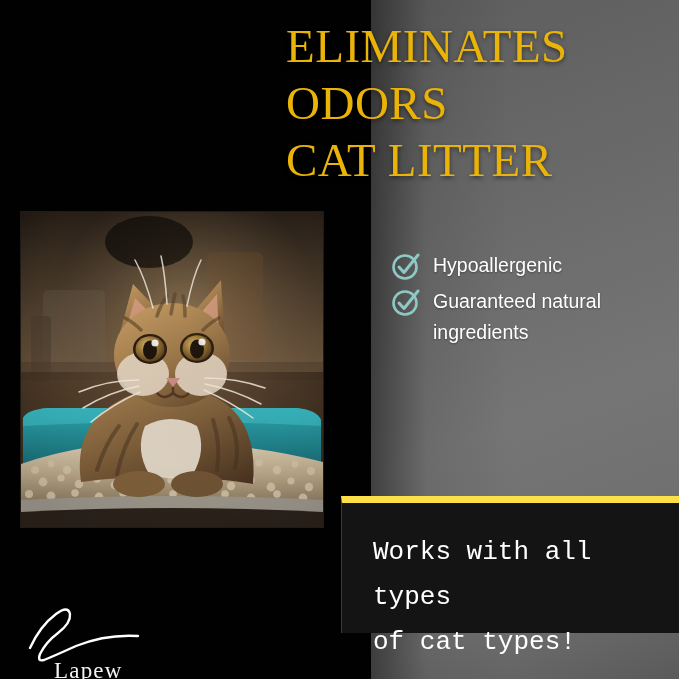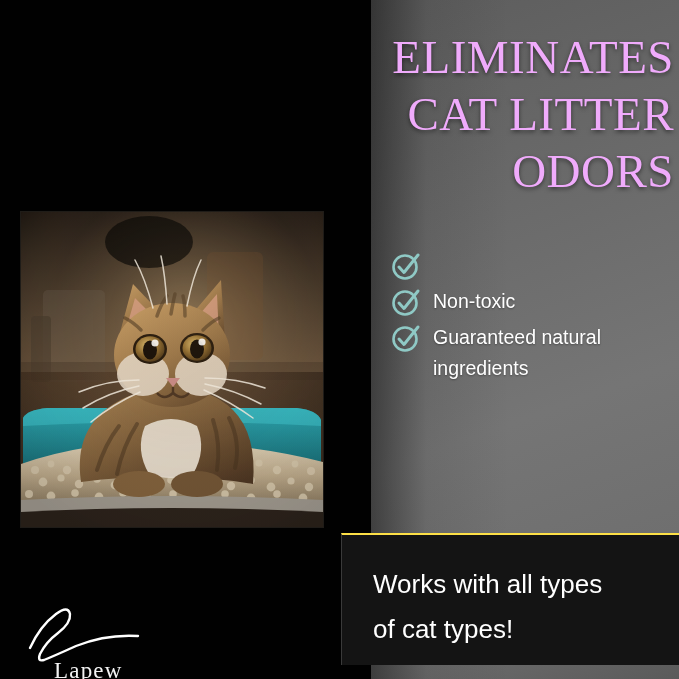--- a/index.html
+++ b/index.html
@@ -34,28 +34,27 @@
     left: 371px; top: 0;
     width: 308px; height: 679px;
     background: linear-gradient(90deg, rgba(20,20,20,0.55) 0%, rgba(20,20,20,0.10) 18%, rgba(0,0,0,0) 45%);
     pointer-events: none;
   }
 
   
   .headline {
     position: absolute;
     left: 286px;
-    top: 29px;
+    top: 18px;
     width: 388px;
-    text-align: right;
     font-family: "Liberation Serif", "DejaVu Serif", serif;
     font-size: 47px;
     line-height: 57px;
     letter-spacing: 0.5px;
-    color: #f0abfc;
+    color: #eab308;
     text-shadow: 0 2px 4px rgba(0,0,0,0.5);
   }
   .headline .hl-line { display: block; white-space: nowrap; }
 
   
   .photo {
     position: absolute;
     left: 21px;
     top: 212px;
     width: 302px;
@@ -92,26 +91,27 @@
     line-height: 31px;
     color: #ffffff;
     text-shadow: 0 1px 2px rgba(0,0,0,0.35);
     max-width: 240px;
   }
 
   
   .caption-box {
     position: absolute;
     left: 341px;
-    top: 533px;
+    top: 496px;
     width: 338px;
     height: 130px;
     background: #141414;
-    border-top: 2px solid #fde047;
+    border-top: 7px solid #fde047;
     border-left: 1px solid #3a3a3a;
+    font-family: Liberation Mono, monospace;
   }
   .caption-text {
     position: absolute;
     left: 31px;
     top: 27px;
     width: 290px;
     font-size: 26px;
     line-height: 45px;
     color: #ffffff;
   }
@@ -139,22 +139,22 @@
 <body>
 
 <div id="ad">
 
   <div class="bg-black"></div>
   <div class="bg-gray"></div>
   <div class="bg-gray-shade"></div>
 
   <div class="headline">
     <span class="hl-line">ELIMINATES</span>
+    <span class="hl-line">ODORS</span>
     <span class="hl-line">CAT LITTER</span>
-    <span class="hl-line">ODORS</span>
   </div>
 
   <div class="photo">
     <svg viewBox="0 0 302 315" preserveAspectRatio="xMidYMid slice">
       <defs>
         <linearGradient id="roomBg" x1="0" y1="0" x2="0" y2="1">
           <stop offset="0%" stop-color="#1a1410"></stop>
           <stop offset="22%" stop-color="#3b2f23"></stop>
           <stop offset="52%" stop-color="#6b553d"></stop>
           <stop offset="78%" stop-color="#4a3a28"></stop>
@@ -328,31 +328,23 @@
 
   <div class="features">
 
     <div class="feature-row">
       <span class="check-icon">
         <svg viewBox="0 0 30 30">
           <circle cx="14" cy="16" r="11.5" fill="none" stroke="#8fc9c5" stroke-width="2.6"></circle>
           <path d="M8 16 L13 21.5 L27 4" fill="none" stroke="#8fc9c5" stroke-width="3" stroke-linecap="round" stroke-linejoin="round"></path>
         </svg>
       </span>
+      <span class="feature-text">Hypoallergenic</span>
     </div>
 
-    <div class="feature-row">
-      <span class="check-icon">
-        <svg viewBox="0 0 30 30">
-          <circle cx="14" cy="16" r="11.5" fill="none" stroke="#8fc9c5" stroke-width="2.6"></circle>
-          <path d="M8 16 L13 21.5 L27 4" fill="none" stroke="#8fc9c5" stroke-width="3" stroke-linecap="round" stroke-linejoin="round"></path>
-        </svg>
-      </span>
-      <span class="feature-text">Non-toxic</span>
-    </div>
 
     <div class="feature-row">
       <span class="check-icon">
         <svg viewBox="0 0 30 30">
           <circle cx="14" cy="16" r="11.5" fill="none" stroke="#8fc9c5" stroke-width="2.6"></circle>
           <path d="M8 16 L13 21.5 L27 4" fill="none" stroke="#8fc9c5" stroke-width="3" stroke-linecap="round" stroke-linejoin="round"></path>
         </svg>
       </span>
       <span class="feature-text">Guaranteed natural ingredients</span>
     </div>

